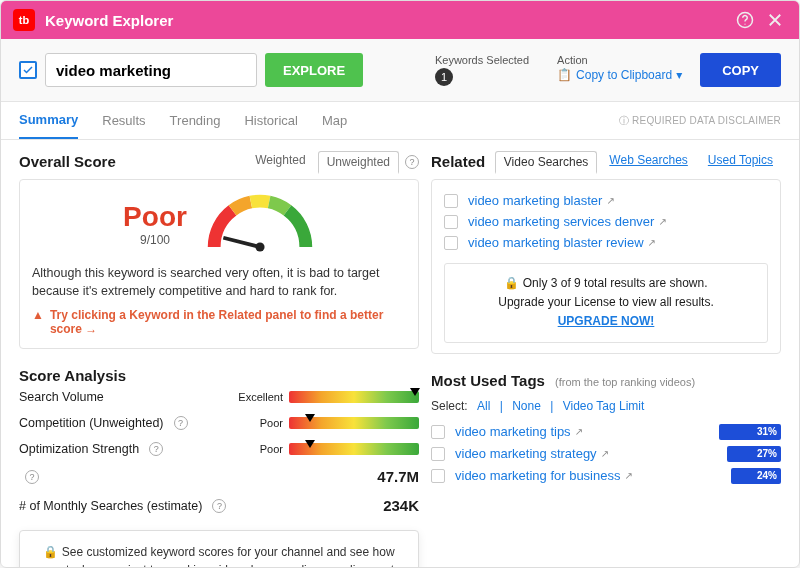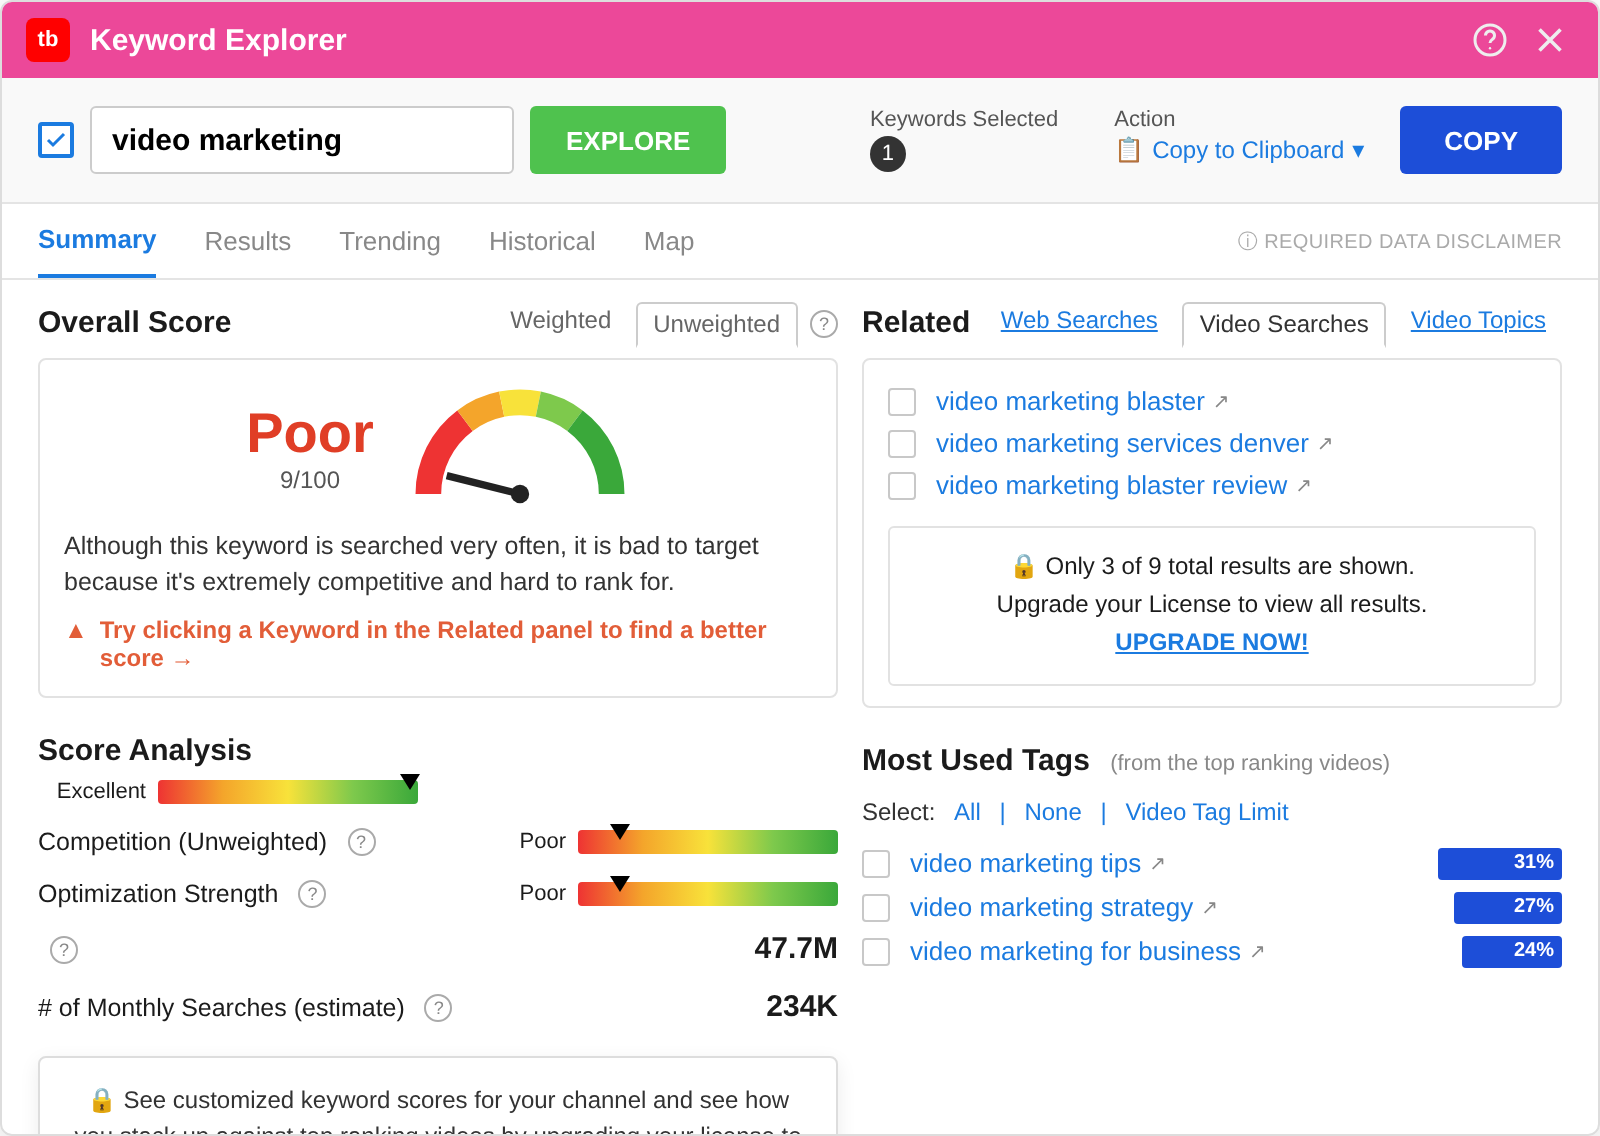--- a/index.html
+++ b/index.html
@@ -170,20 +170,23 @@
       <div class="tip">
         <span>▲</span>
         <span>Try clicking a Keyword in the Related panel to find a better score →</span>
       </div>
     </div>
 
     <div class="sa">
       <div class="section-title">Score Analysis</div>
 
       <div class="sa-row">
+        <div class="sa-label">
+            <span>Search Volume</span>
+          </div>
         <div class="sa-rating">Excellent</div>
         <div class="gradbar">
             <div class="marker" style="left:93%"></div>
           </div>
       </div>
       <div class="sa-row">
         <div class="sa-label">
             <span>Competition (Unweighted)</span>
             <span class="qmark">?</span>
           </div>
@@ -221,23 +224,23 @@
         
       </div>
     </div>
   </div>
 
   <div class="col-right">
 
     <div class="section-head">
       <div class="section-title">Related</div>
       <div class="rel-tabs">
+        <div class="rel-tab active">Video Searches</div>
         <div class="rel-tab">Web Searches</div>
-        <div class="rel-tab active">Video Searches</div>
-        <div class="rel-tab">Video Topics</div>
+        <div class="rel-tab">Used Topics</div>
       </div>
     </div>
     <div class="list">
       <div class="li">
         <div class="li-chk"></div>
         <span class="li-link">video marketing blaster</span>
         <span class="ext">↗</span>
       </div>
       <div class="li">
         <div class="li-chk"></div>

